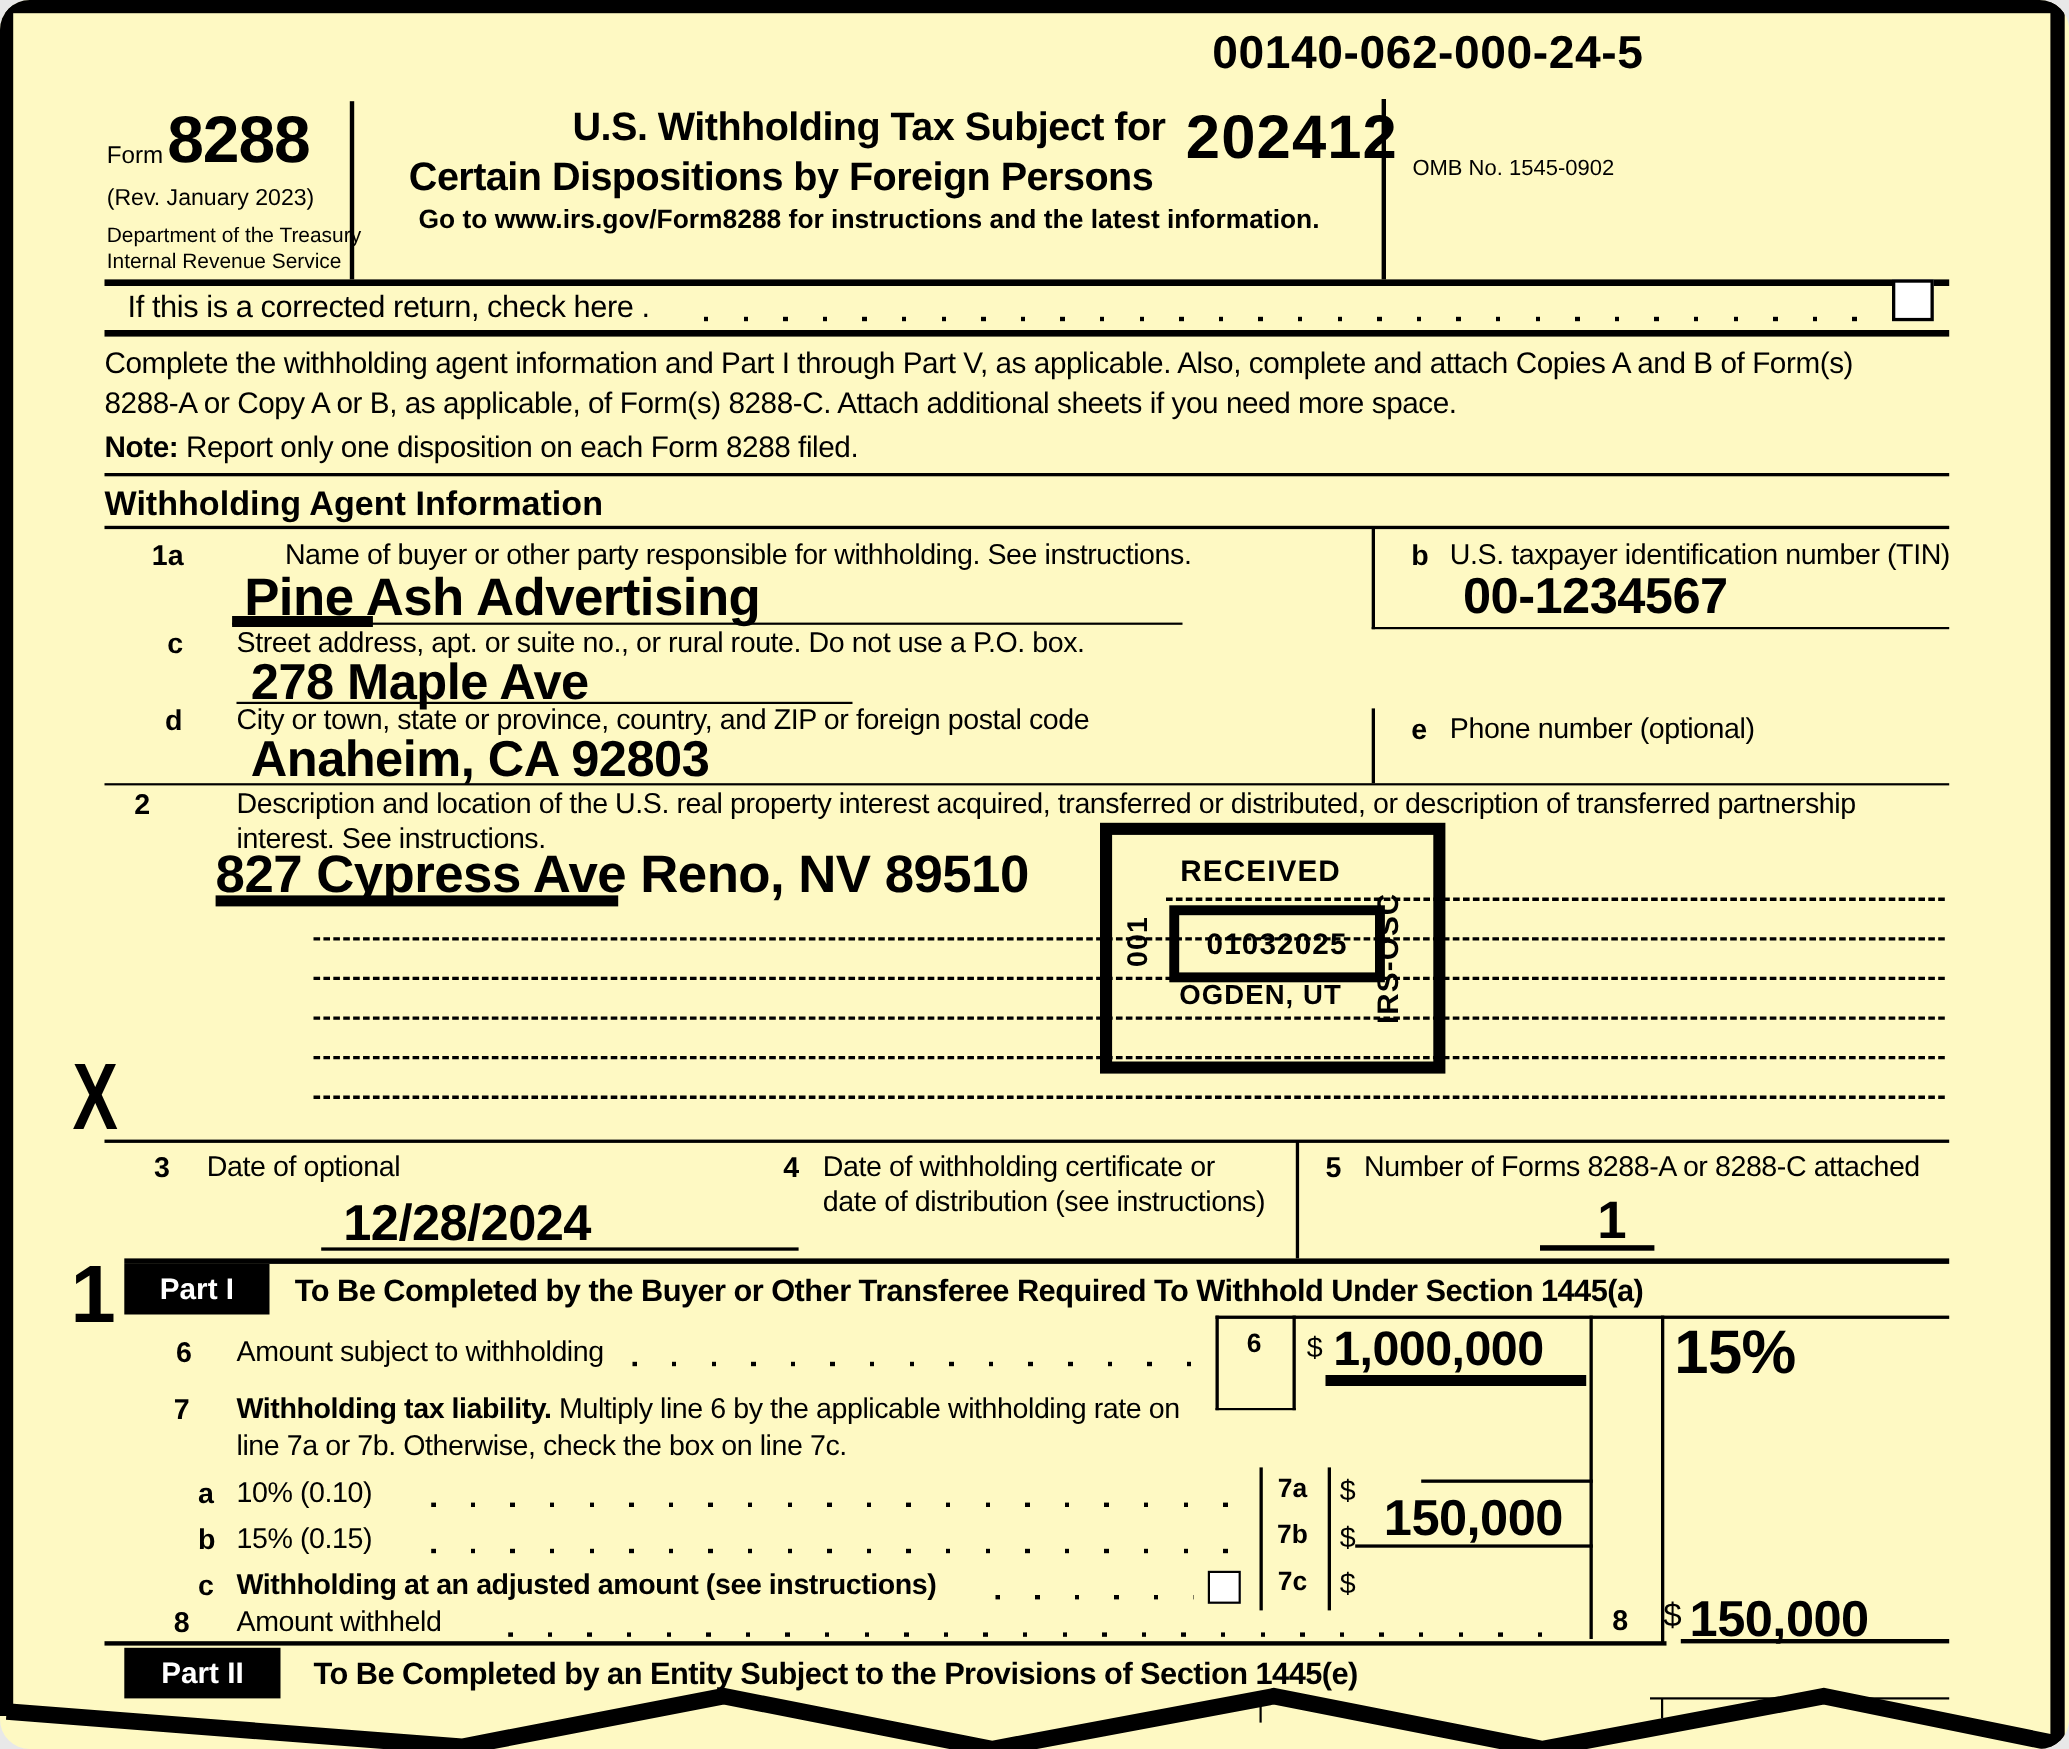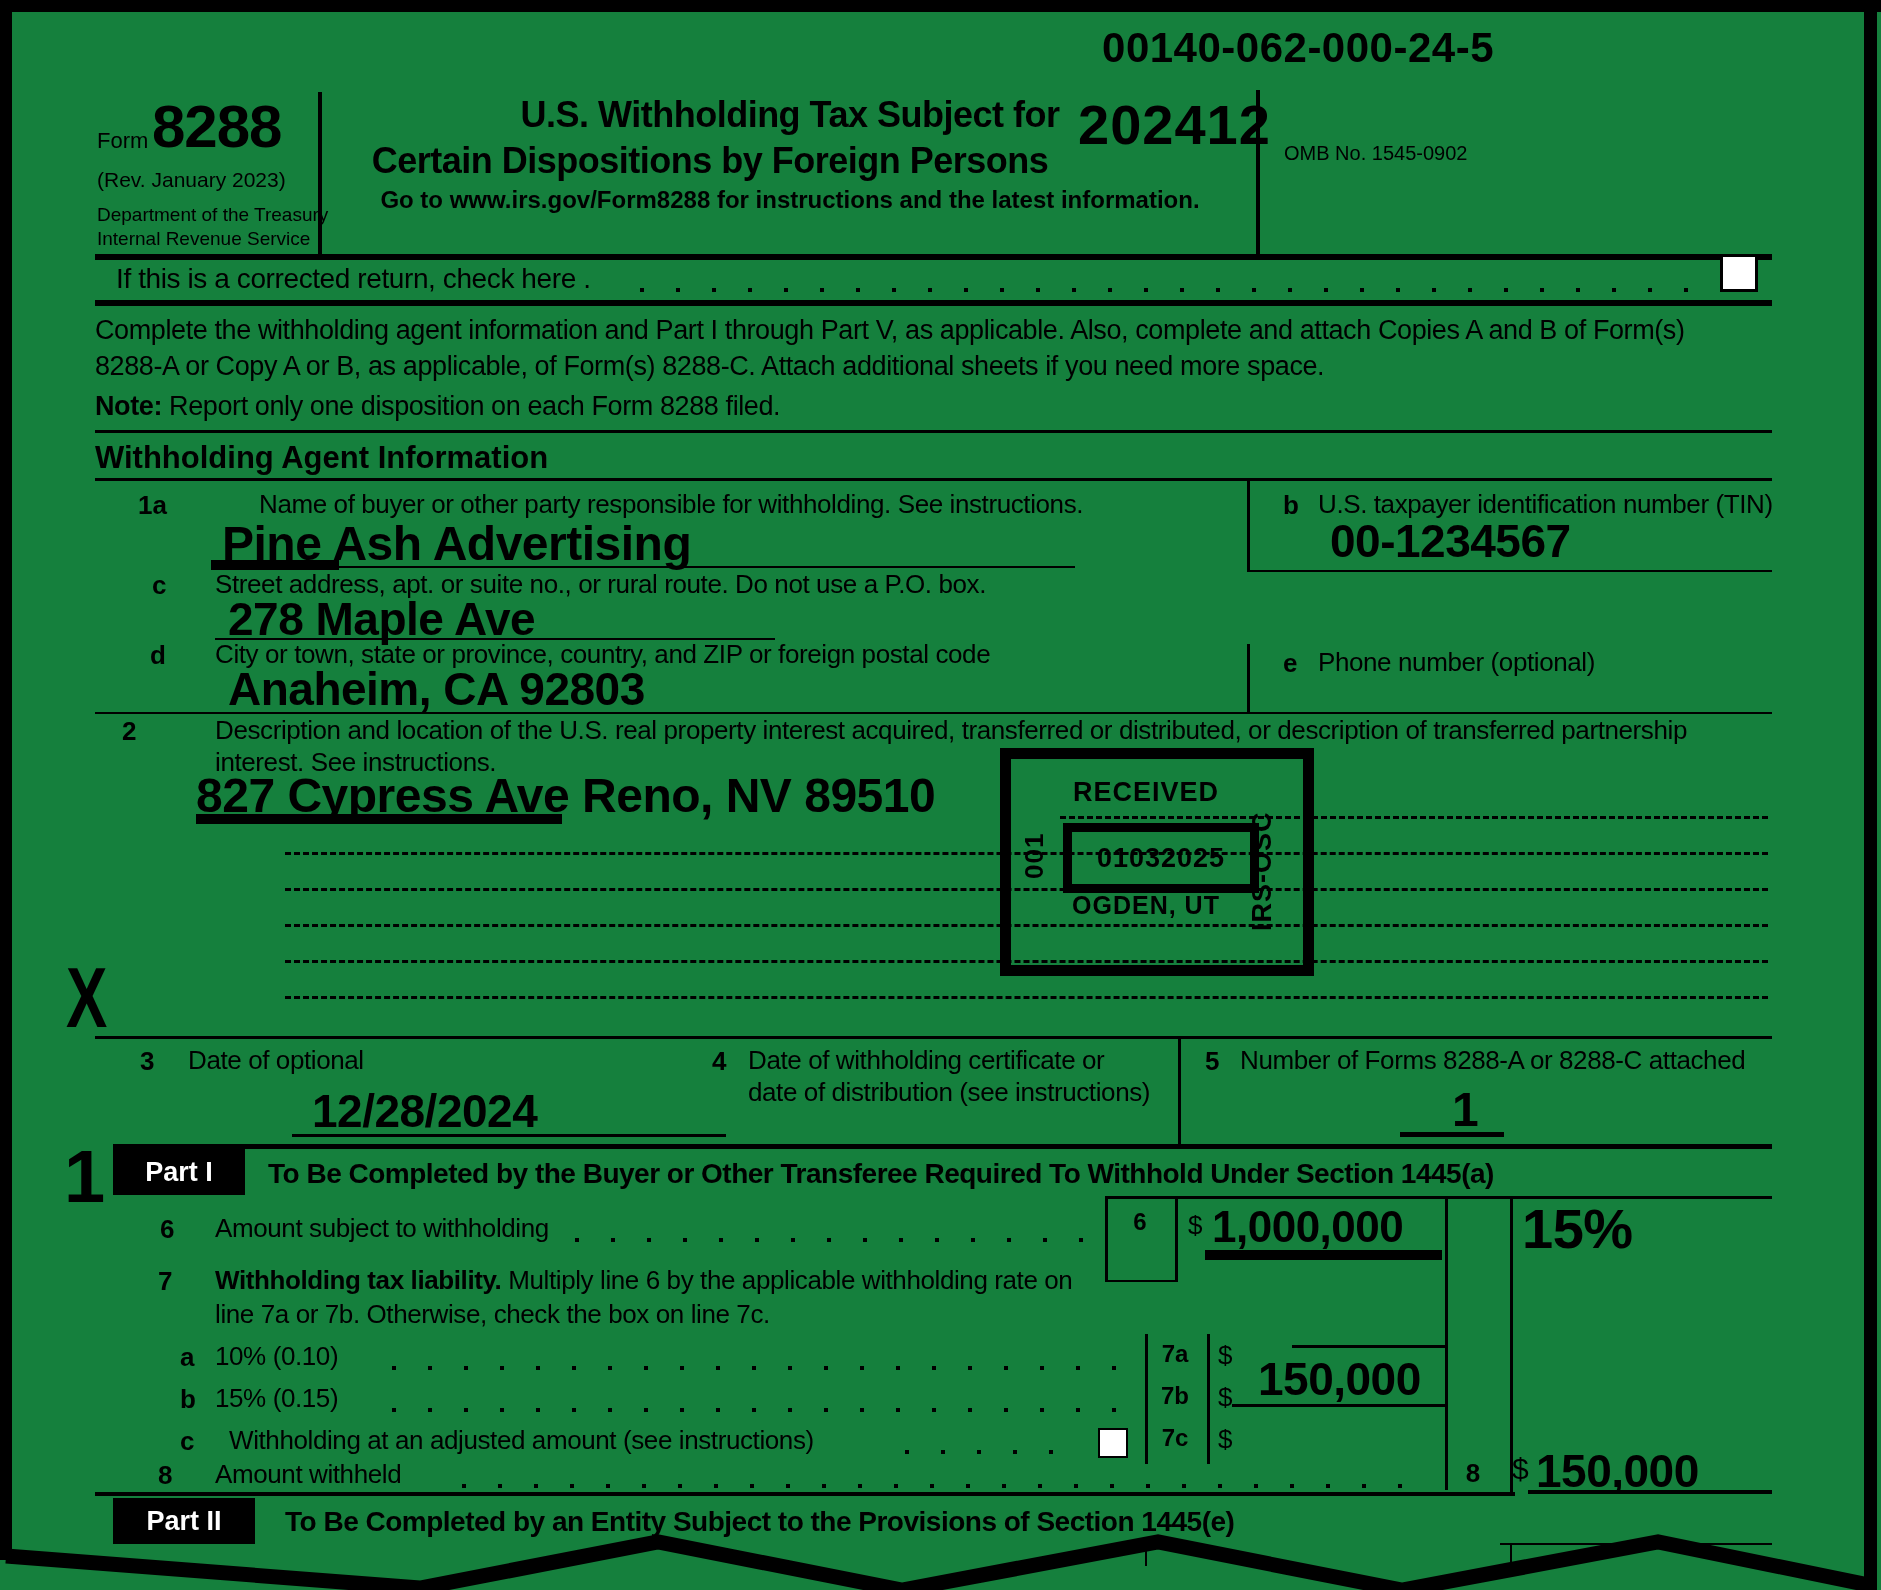--- a/index.html
+++ b/index.html
@@ -1,17 +1,17 @@
 <!DOCTYPE html>
 <html><head>
 <meta charset="utf-8">
 <style>
   html,body{margin:0;padding:0;background:#e8e8e8;}
-  .page{position:relative;width:1881px;height:1590px;background:#15803d;overflow:hidden;
-        font-family:"Liberation Sans","DejaVu Sans",sans-serif;color:#000;}
+  .page{position:relative;width:1881px;height:1590px;background:#fef9c3;overflow:hidden;
+        font-family:"Liberation Sans","DejaVu Sans",sans-serif;color:#000;border-radius:27px;}
   .abs{position:absolute;}
   .lbl{font-size:26px;letter-spacing:-0.4px;line-height:1.1;}
   .num{font-size:26px;font-weight:bold;}
   .val{font-weight:bold;letter-spacing:-0.5px;white-space:nowrap;}
   .rule{background:#000;}
   .vline{background:#000;}
   .dash{border-top:3px dashed #000;height:0;}
   .leader{height:4px;background-image:repeating-linear-gradient(to right,#000 0 4px,transparent 4px 36px);}
   .cbox{border:3px solid #000;background:#fff;}
   .rot{transform:rotate(-90deg);transform-origin:left top;white-space:nowrap;font-weight:bold;}
@@ -166,21 +166,21 @@
   <div class="abs num" style="left:180px;top:1384px;">b</div>
   <div class="abs lbl" style="left:215px;top:1384px;">15% (0.15)</div>
   <div class="abs leader" style="left:392px;top:1408px;width:742px;"></div>
   <div class="abs num ctr" style="left:1145px;top:1382px;width:60px;font-size:24px;">7b</div>
   <div class="abs" style="left:1218px;top:1382px;font-size:26px;">$</div>
   <div class="abs rule" style="left:1292px;top:1345px;width:156px;height:3px;"></div>
   <div class="abs val" style="left:1258px;top:1352px;font-size:46px;">150,000</div>
   <div class="abs rule" style="left:1232px;top:1404px;width:216px;height:3px;"></div>
 
   <div class="abs num" style="left:180px;top:1426px;">c</div>
-  <div class="abs lbl" style="left:229px;top:1426px;">Withholding at an adjusted amount (see instructions)</div>
+  <div class="abs lbl" style="left:215px;top:1426px;font-weight:bold;">Withholding at an adjusted amount (see instructions)</div>
   <div class="abs leader" style="left:905px;top:1450px;width:180px;"></div>
   <div class="abs cbox" style="left:1098px;top:1428px;width:26px;height:26px;border-width:2px;"></div>
   <div class="abs num ctr" style="left:1145px;top:1424px;width:60px;font-size:24px;">7c</div>
   <div class="abs" style="left:1218px;top:1424px;font-size:26px;">$</div>
   <div class="abs vline" style="left:1145px;top:1334px;width:3px;height:130px;"></div>
   <div class="abs vline" style="left:1207px;top:1334px;width:3px;height:130px;"></div>
 
   <div class="abs num" style="left:158px;top:1460px;">8</div>
   <div class="abs lbl" style="left:215px;top:1460px;">Amount withheld</div>
   <div class="abs leader" style="left:462px;top:1484px;width:970px;"></div>

